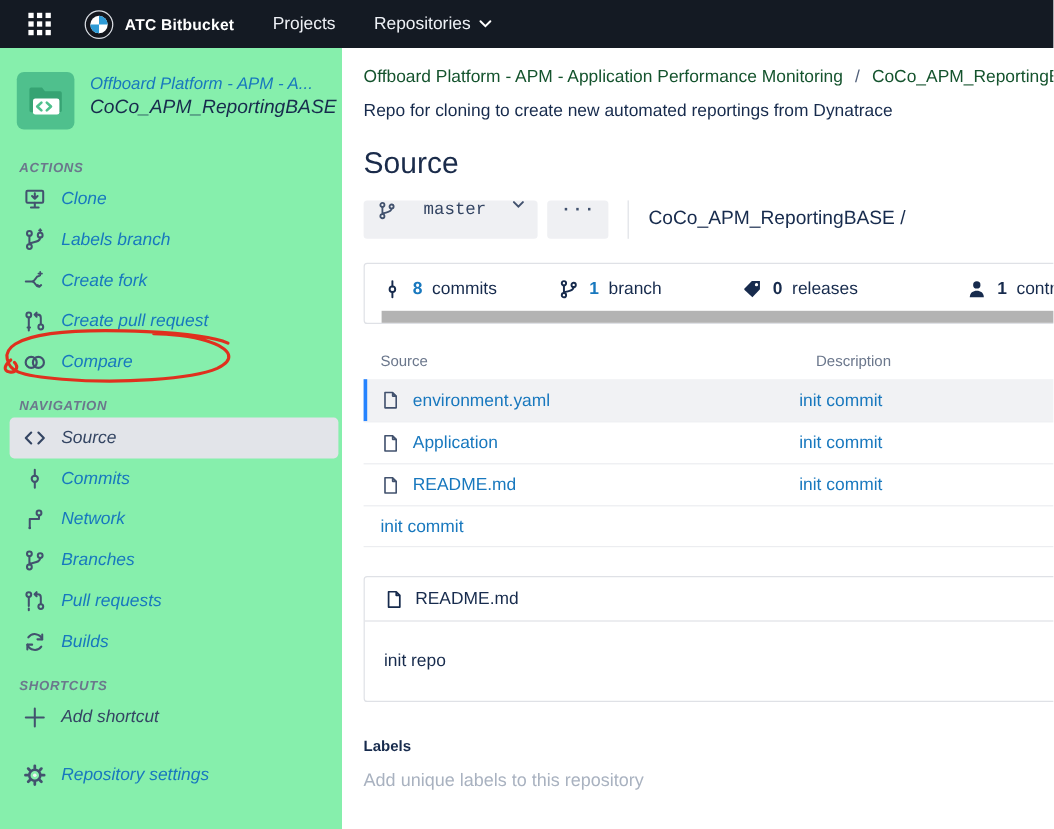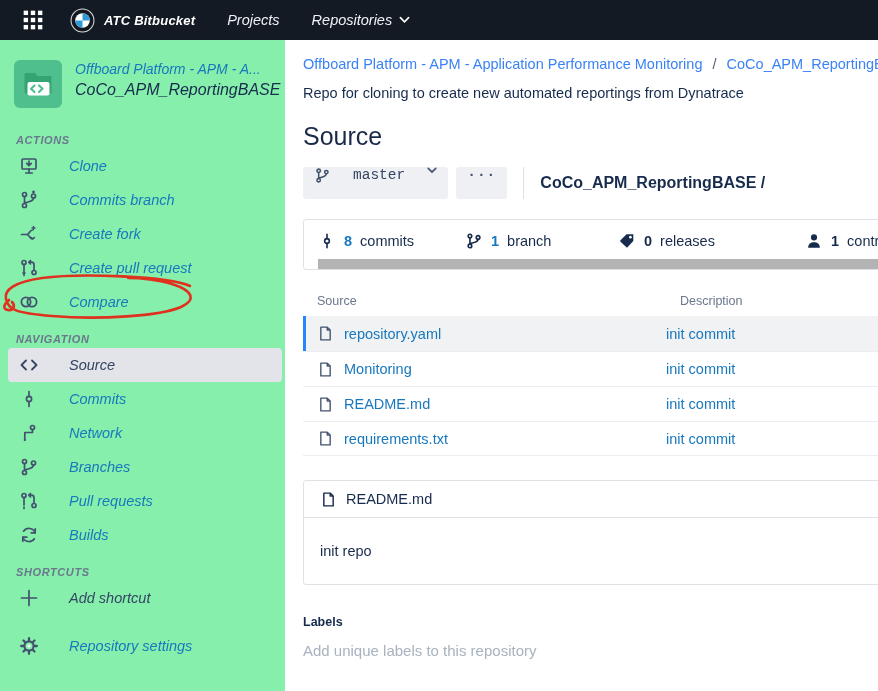--- a/index.html
+++ b/index.html
@@ -2,61 +2,61 @@
 <html><head>
 <meta charset="utf-8">
 <style>
   * { margin:0; padding:0; box-sizing:border-box; }
   html,body { width:878px; height:691px; overflow:hidden; background:#fff;
     font-family:"Liberation Sans", sans-serif; color:#172B4D; }
   .page { position:relative; width:878px; height:691px; }
 
   
   .navbar { position:absolute; top:0; left:0; width:878px; height:40px;
-    background:#141A23; display:flex; align-items:center;font-style:italic; }
+    background:#141A23; display:flex; align-items:center; }
   .nav-grid { margin-left:22px; width:22px; height:22px; display:flex; align-items:center; cursor:pointer; }
   .nav-logo { margin-left:26px; display:flex; align-items:center; }
   .nav-apptitle { margin-left:9px; color:#fff; font-size:13px; font-weight:bold; letter-spacing:.2px; }
   .nav-item { margin-left:32px; color:#eef1f6; font-size:14.5px; cursor:pointer; display:flex; align-items:center; gap:7px; }
 
   
   .sidebar { position:absolute; top:40px; left:0; width:285px; height:651px;
     background:#86efac; overflow:hidden;font-style:italic; }
   .repo-head { display:flex; gap:13px; padding:20px 14px 12px 14px; align-items:flex-start; }
   .avatar { width:48px; height:48px; border-radius:6px; background:#4FC08D; position:relative; flex:0 0 auto; }
   .proj-link { font-size:14px; color:#1878BE; line-height:19px; white-space:nowrap; cursor:pointer; }
   .repo-name { font-size:16px; color:#172B4D; line-height:21px; white-space:nowrap; }
   .side-header { font-size:11px; font-weight:bold; color:#6B778C; letter-spacing:.6px;
     margin:14px 0 3px 16px; }
-  .side-item { height:34px; display:flex; align-items:center; gap:29px; padding-left:18px;
+  .side-item { height:34px; display:flex; align-items:center; gap:11px; padding-left:18px;
     font-size:14.5px; color:#1878BE; cursor:pointer; white-space:nowrap; }
   .side-item .ic { width:22px; display:flex; justify-content:center; flex:0 0 auto; }
   .side-item.selected { background:#E2E4E9; border-radius:4px; margin:0 3px 0 8px;
     padding-left:10px; color:#344563; }
   .side-item.dark { color:#344563; }
   .settings { margin-top:14px; }
   .annotation { position:absolute; left:0px; top:229px; pointer-events:none; }
 
   
   .main { position:absolute; top:40px; left:285px; width:593px; height:651px;
     overflow:hidden; padding:16px 0 0 18px; background:#fff; }
   .main-inner { width:650px; }
   .breadcrumb { font-size:14.5px; white-space:nowrap; }
-  .breadcrumb .crumb { color:#3b82f6; cursor:pointer; }
+  .breadcrumb .crumb { color:#14532d; cursor:pointer; }
   .breadcrumb .sep { color:#505F79; margin:0 6px; }
   .repo-desc { margin-top:13px; font-size:14.5px; color:#172B4D; }
   .page-title { margin-top:21px; font-size:25px; font-weight:500; color:#1A2B4A; }
 
   .toolbar { margin-top:15px; display:flex; align-items:center; height:33px; }
   .btn { background:#EFF0F3; border:none; border-radius:3px; height:32px;
     display:flex; align-items:flex-start; gap:22px; padding:0 11px; font-size:14.5px;
     color:#344563; cursor:pointer; font-family:Liberation Mono, monospace; }
   .btn-more { margin-left:8px; font-weight:bold; letter-spacing:1px; color:#42526E; }
   .toolbar .vdiv { width:1px; height:32px; background:#DFE1E6; margin:0 16px; }
-  .path-text { font-size:16px; font-weight:bold; color:#172B4D; white-space:nowrap; }
+  .path-text { font-size:16px; font-weight:normal; color:#172B4D; white-space:nowrap; }
 
   .stats-card { margin-top:20px; border:1px solid #DFE1E6; border-radius:3px;
     padding:12px 0 0 14px; }
   .stats-row { display:flex; align-items:center; }
   .stat { display:flex; align-items:center; gap:8px; font-size:14.5px; white-space:nowrap; }
   .stat:nth-child(1){ width:147px; } .stat:nth-child(2){ width:153px; } .stat:nth-child(3){ width:187px; }
   .stat .v { font-weight:bold; color:#172B4D; }
   .stat .v.link { color:#1878BE; }
   .stat .l { color:#172B4D; }
   .stats-scrollbar { margin-top:9px; height:10px; width:630px; background:#B3B3B3; }
@@ -151,21 +151,21 @@
     <div class="side-item">
       <span class="ic">
         <svg width="20" height="20" viewBox="0 0 20 20" fill="none" stroke="#42526E" stroke-width="1.7" stroke-linecap="round">
           <circle cx="5.5" cy="4.5" r="2"></circle>
             <circle cx="5.5" cy="15.5" r="2"></circle>
             <circle cx="14.5" cy="6" r="2"></circle>
           <path d="M5.5 6.5v7 M14.5 8c0 3.8-4.8 3.4-9 5"></path>
             <path d="M14.5 1v2 M13.5 2h2" stroke-width="1.4"></path>
         </svg>
       </span>
-      <span>Commits branch</span>
+      <span>Labels branch</span>
     </div>
 
     <div class="side-item">
       <span class="ic">
         <svg width="20" height="20" viewBox="0 0 20 20" fill="none" stroke="#42526E" stroke-width="1.7" stroke-linecap="round" stroke-linejoin="round">
           <path d="M2.5 10.5h5 M7.5 10.5c3.5 0 2.7-4.5 6-4.5 M7.5 10.5c3.5 0 2.7 4.5 6 4.5 M12.3 13.6 13.8 15l1.5-1.4"></path>
           <path d="M14.5 2.5v3 M13 4h3" stroke-width="1.4"></path>
         </svg>
       </span>
       <span>Create fork</span>
@@ -365,52 +365,46 @@
         <div class="ft-head">
           <span>Source</span>
           <span>Description</span>
         </div>
 
         <div class="ft-row hl">
           <span class="ft-name">
             <svg width="17" height="17" viewBox="0 0 20 20" fill="none" stroke="#42526E" stroke-width="1.6" stroke-linejoin="round">
               <path d="M4.5 2.5h7.5l3.5 3.5v11.5H4.5z M12 2.5V6h3.5"></path>
             </svg>
-            <span>repository.yaml</span>
+            <span>environment.yaml</span>
           </span>
           <span class="ft-desc">init commit</span>
         </div>
 
         <div class="ft-row">
           <span class="ft-name">
             <svg width="17" height="17" viewBox="0 0 20 20" fill="none" stroke="#42526E" stroke-width="1.6" stroke-linejoin="round">
               <path d="M4.5 2.5h7.5l3.5 3.5v11.5H4.5z M12 2.5V6h3.5"></path>
             </svg>
-            <span>Monitoring</span>
+            <span>Application</span>
           </span>
           <span class="ft-desc">init commit</span>
         </div>
 
         <div class="ft-row">
           <span class="ft-name">
             <svg width="17" height="17" viewBox="0 0 20 20" fill="none" stroke="#42526E" stroke-width="1.6" stroke-linejoin="round">
               <path d="M4.5 2.5h7.5l3.5 3.5v11.5H4.5z M12 2.5V6h3.5"></path>
             </svg>
             <span>README.md</span>
           </span>
           <span class="ft-desc">init commit</span>
         </div>
 
         <div class="ft-row">
-          <span class="ft-name">
-            <svg width="17" height="17" viewBox="0 0 20 20" fill="none" stroke="#42526E" stroke-width="1.6" stroke-linejoin="round">
-              <path d="M4.5 2.5h7.5l3.5 3.5v11.5H4.5z M12 2.5V6h3.5"></path>
-            </svg>
-            <span>requirements.txt</span>
-          </span>
           <span class="ft-desc">init commit</span>
         </div>
       </div>
 
       <div class="readme-card">
         <div class="readme-head">
           <svg width="17" height="17" viewBox="0 0 20 20" fill="none" stroke="#172B4D" stroke-width="1.7" stroke-linejoin="round">
             <path d="M4.5 2.5h7.5l3.5 3.5v11.5H4.5z M12 2.5V6h3.5"></path>
           </svg>
           <span class="readme-title">README.md</span>

